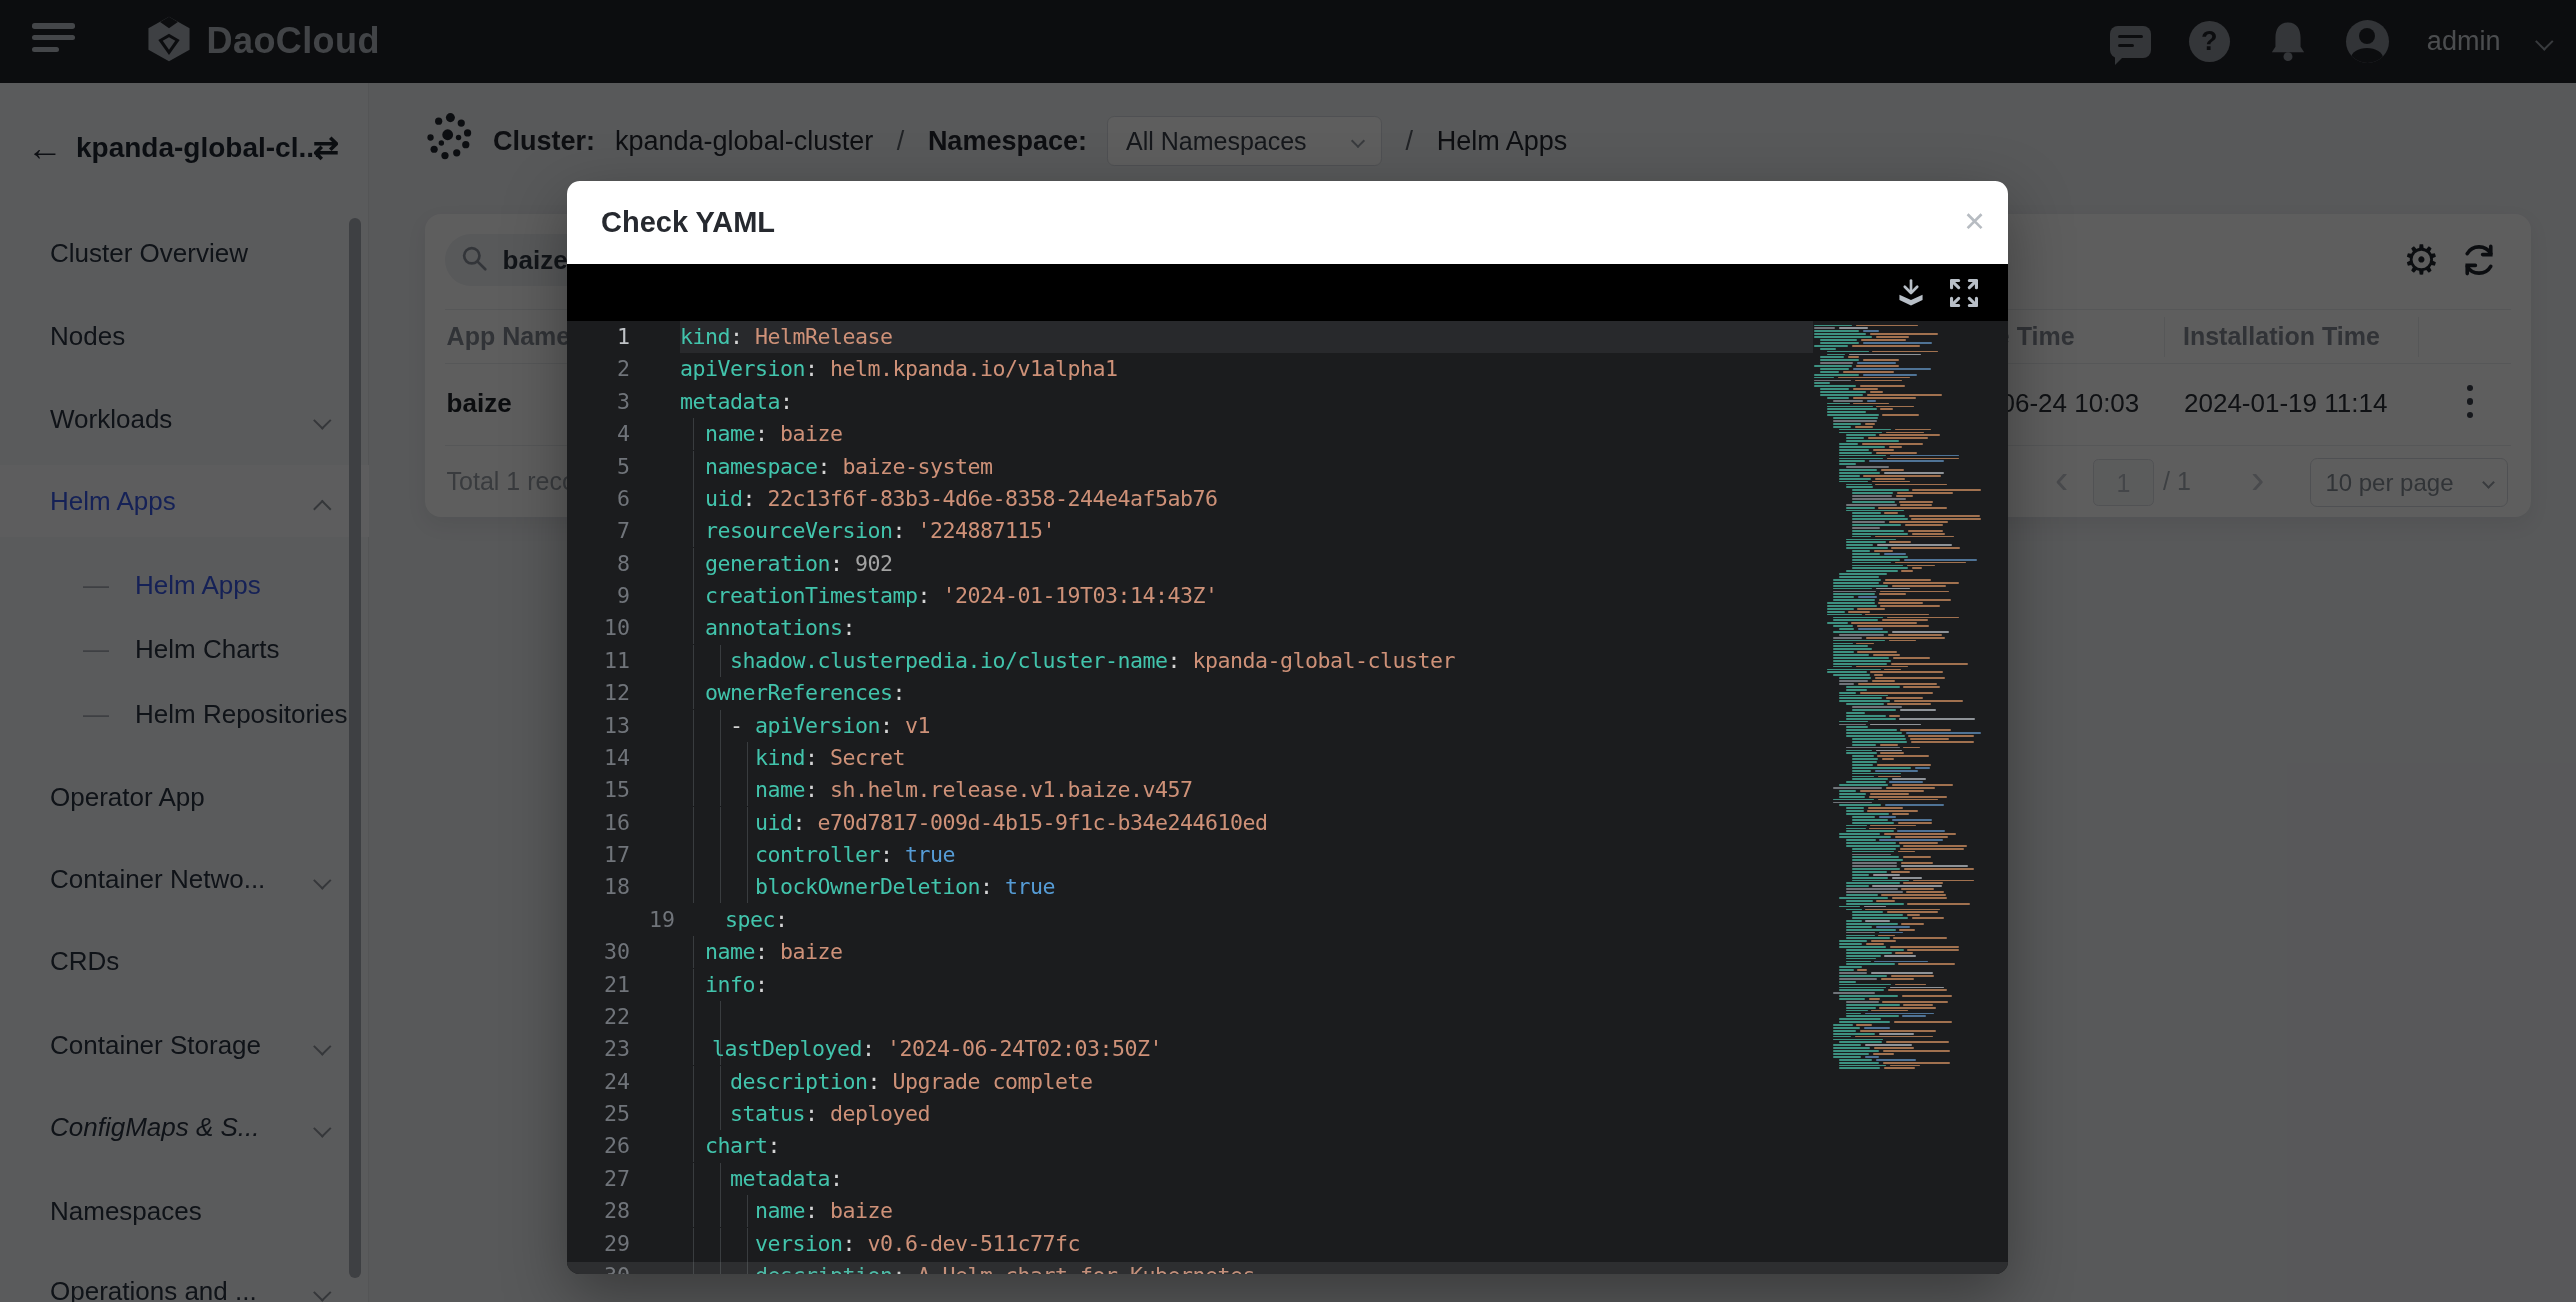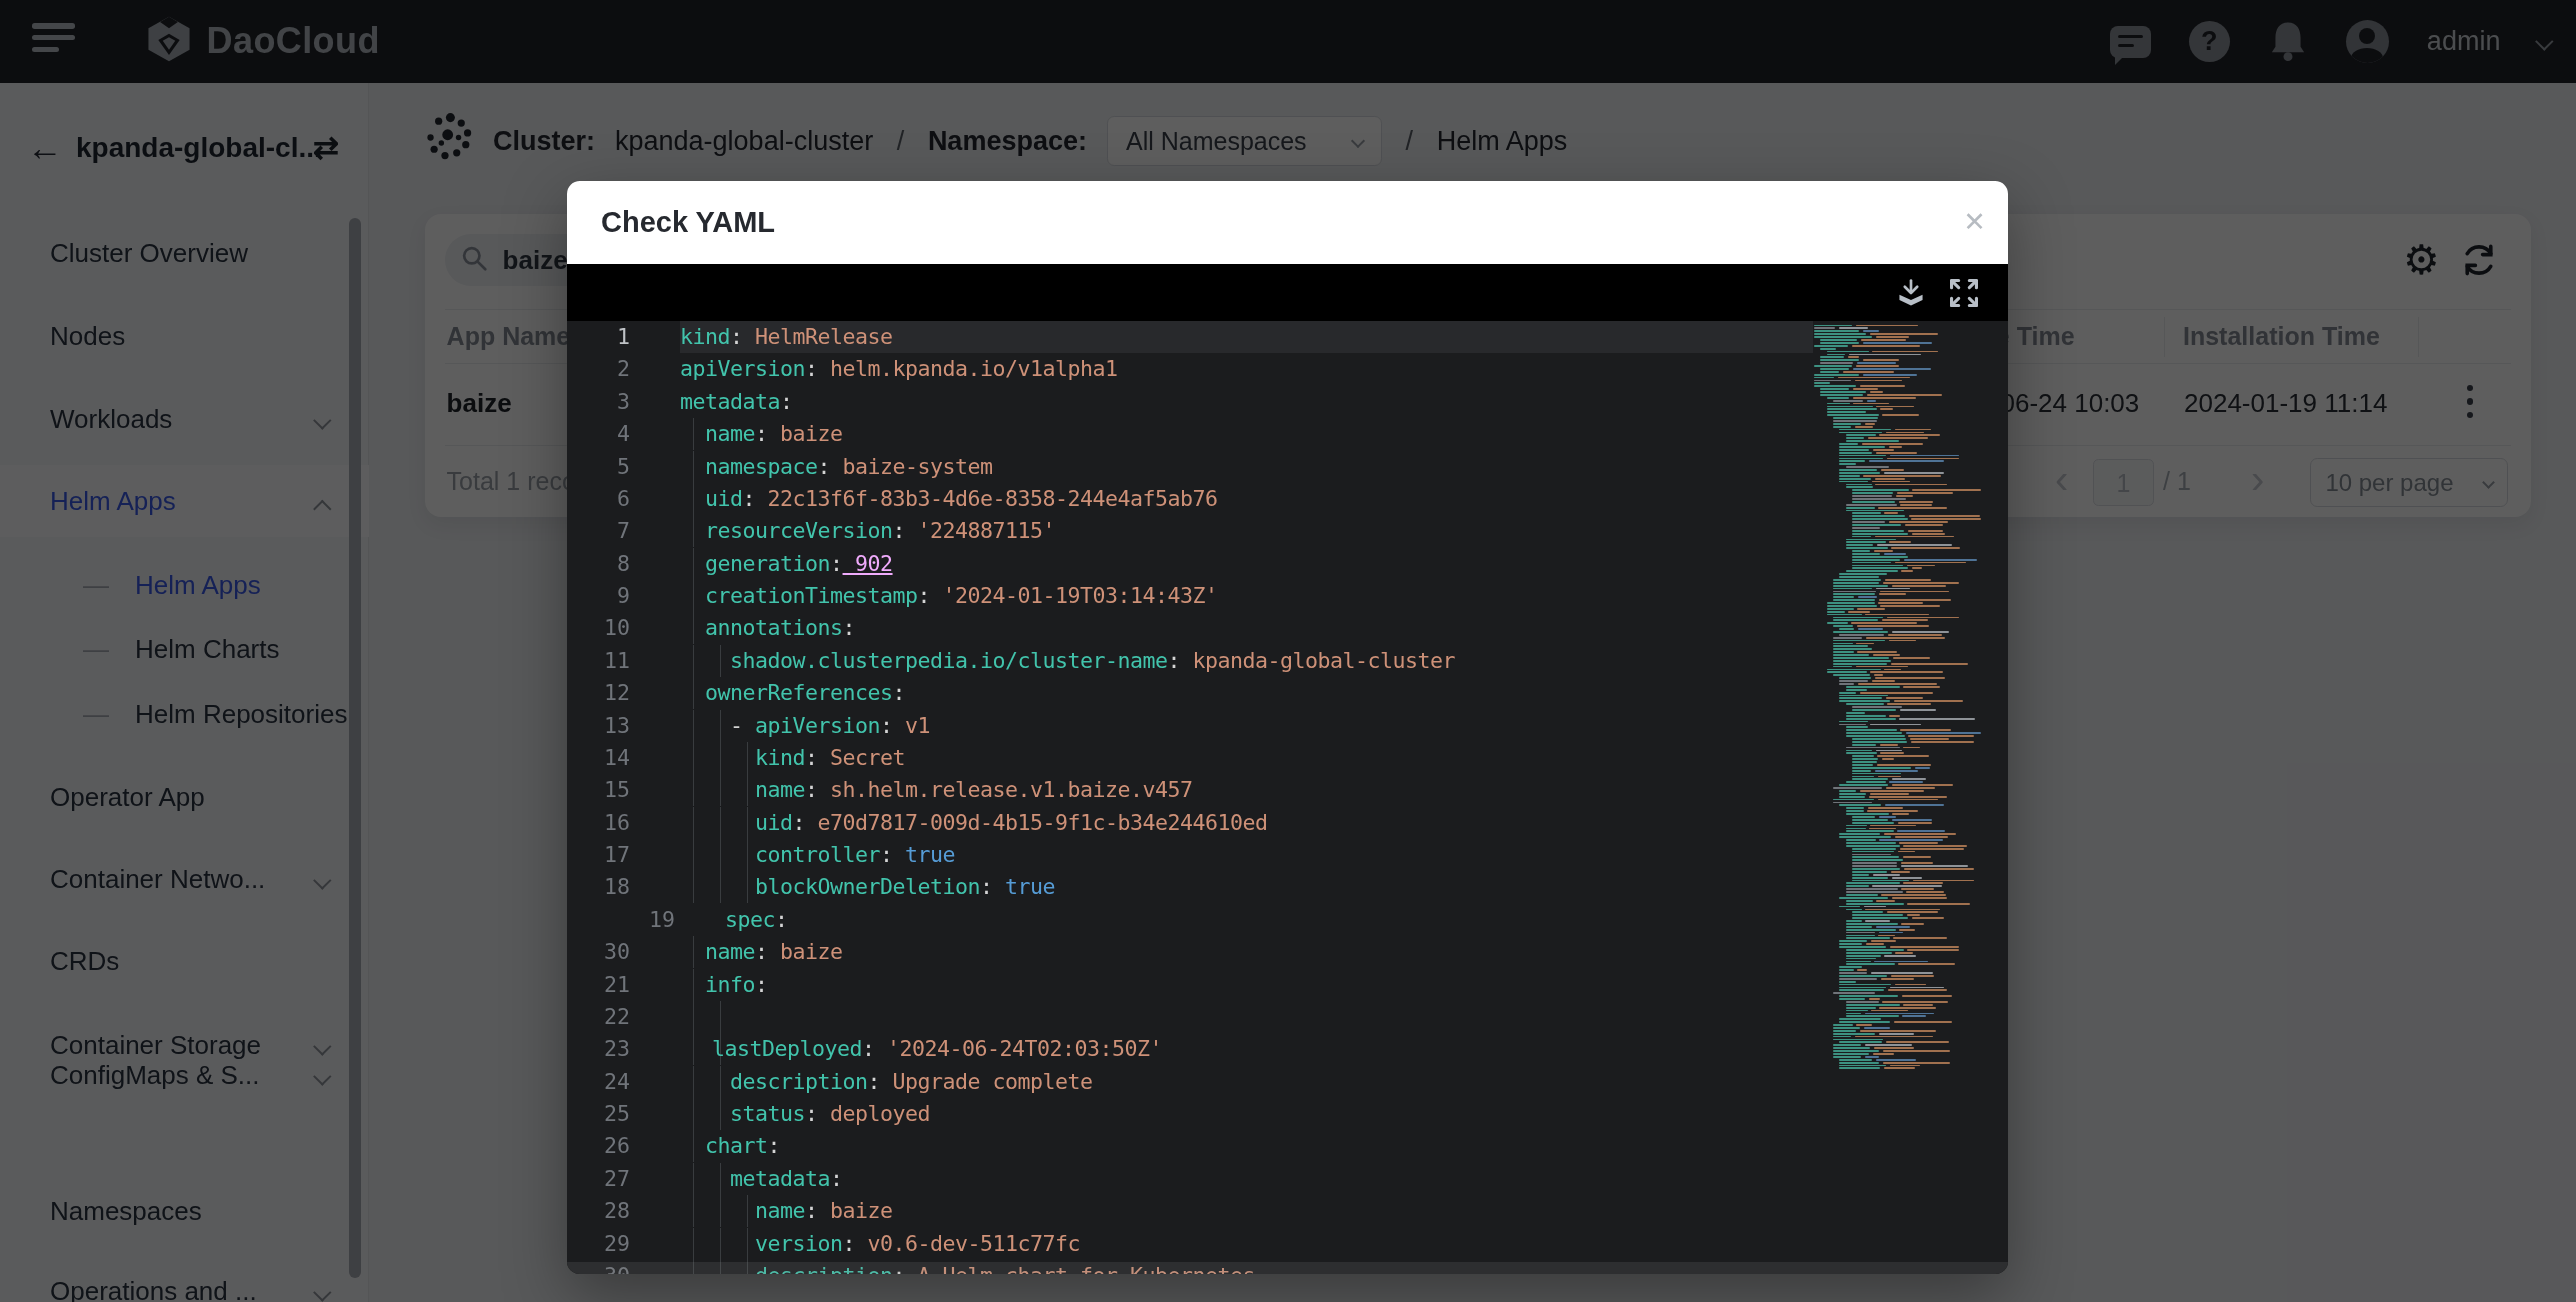--- a/index.html
+++ b/index.html
@@ -94,21 +94,21 @@
   .ed-btn{position:absolute;top:12.6px;width:32px;height:32px;cursor:pointer;}
   .editor{position:absolute;left:0;top:140px;width:1441px;height:953px;background:#1b1c1e;overflow:hidden;
           font-family:"DejaVu Sans Mono","Liberation Mono",monospace;font-size:21.6px;letter-spacing:-0.5px;}
   .curline{position:absolute;left:113px;top:0;width:1133px;height:32px;background:#28292c;}
   .cl{position:absolute;left:0;width:1441px;height:32px;line-height:32px;white-space:pre;}
   .cl .ln{position:absolute;left:0;top:0;width:63px;text-align:right;color:#70747a;letter-spacing:0;}
   .cl .ln.on{color:#bfc2c6;}
   .cl .guide{position:absolute;top:0;width:0;height:32px;border-left:0.9px solid #393c3f;}
   .cl .code{position:absolute;top:0;white-space:pre;}
   .tk-key{color:#42c4ac;} .tk-punct{color:#d4d4d4;} .tk-str{color:#ce9178;}
-  .tk-num{color:#f0abfc;text-decoration:underline;} .tk-bool{color:#569cd6;}
+  .tk-num{color:#a3a3a3;} .tk-bool{color:#569cd6;}
   .minimap{position:absolute;left:1247px;top:3.6px;width:167px;height:756px;}
   .mm-row{height:1.8px;margin-bottom:1.1px;display:flex;gap:3.6px;}
   .mm-row i{display:block;height:1.8px;border-radius:0.9px;}
   .hscroll{position:absolute;left:0;top:941px;width:1441px;height:11.7px;background:rgba(140,140,140,0.16);}
 </style>
 </head>
 <body>
 
 <div class="screen">
 
@@ -191,21 +191,21 @@
           <span class="lbl">Container Netwo...</span>
           <span class="chev sbchev" style="border-color: rgb(143, 149, 157);"></span>
         </div>
         <div class="sb-item" style="top: 842px;">
           <span class="lbl">CRDs</span>
         </div>
         <div class="sb-item" style="top: 926px;">
           <span class="lbl">Container Storage</span>
           <span class="chev sbchev" style="border-color: rgb(143, 149, 157);"></span>
         </div>
-        <div class="sb-item" style="top: 956px;">
+        <div class="sb-item" style="top: 1008px; font-style: italic;">
           <span class="lbl">ConfigMaps &amp; S...</span>
           <span class="chev sbchev" style="border-color: rgb(143, 149, 157);"></span>
         </div>
         <div class="sb-item" style="top: 1092px;">
           <span class="lbl">Namespaces</span>
         </div>
         <div class="sb-item" style="top: 1172px;">
           <span class="lbl">Operations and ...</span>
           <span class="chev sbchev" style="border-color: rgb(143, 149, 157);"></span>
         </div>

